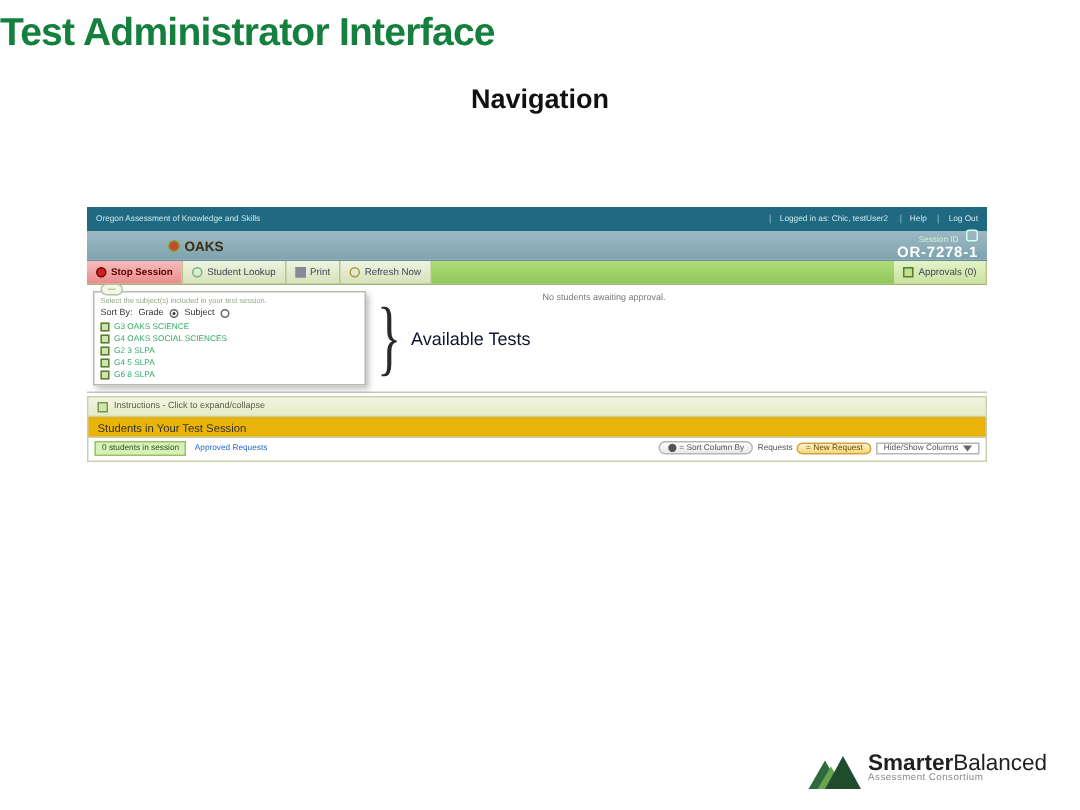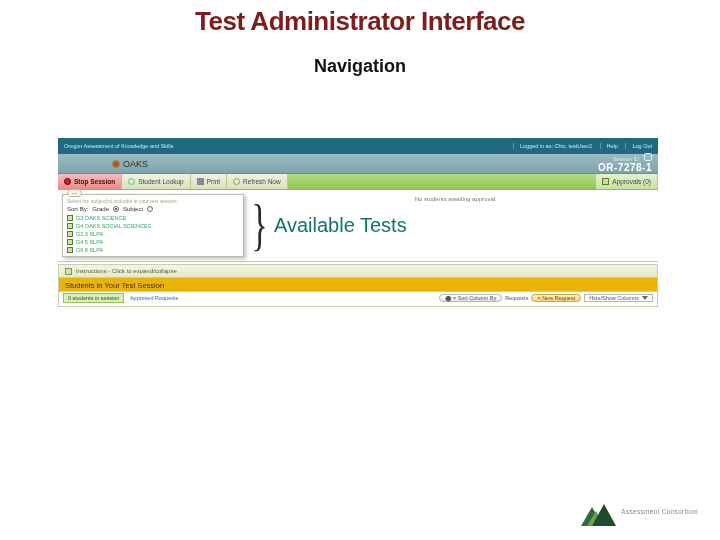--- a/index.html
+++ b/index.html
@@ -5,24 +5,24 @@
   * { box-sizing: border-box; margin: 0; padding: 0; }
   body {
     width: 720px;
     height: 540px;
     font-family: Arial, Helvetica, sans-serif;
     background: #fff;
     position: relative;
     overflow: hidden;
   }
   .slide-title {
-    text-align: center;
+    text-align: left;
     font-size: 26px;
     font-weight: 700;
-    color: #7f1d1d;
+    color: #15803d;
     margin-top: 6px;
     letter-spacing: -0.5px;
   }
   .slide-sub {
     text-align: center;
     font-size: 18px;
     font-weight: 700;
     color: #111;
     margin-top: 19px;
   }
@@ -48,21 +48,21 @@
     height: 20px;
     background: linear-gradient(#9db9c2, #7ea3af);
     display: flex;
     align-items: center;
     justify-content: space-between;
     padding: 0 6px;
     border-bottom: 1px solid #6b8d97;
   }
   .logo {
     display: flex; align-items: center; gap:3px;
-    font-weight: normal; color:#3a2a10; font-size:9px;padding-left:48px;
+    font-weight: bold; color:#3a2a10; font-size:9px;padding-left:48px;
   }
   .logo .dot { width:8px; height:8px; border-radius:50%; background:#c43; border:1px solid #7a2; }
   .sess {
     color:#fff; font-size:7px; text-align:right; line-height:1.05;
   }
   .sess .lbl { color:#d7f2d2; font-size:5.5px;}
   .sess .val { font-weight:bold; font-size:10px; letter-spacing:0.5px;}
   .refresh-mini { display:inline-block; width:8px; height:8px; border:1px solid #cfe; border-radius:2px; margin-left:3px;}
   .toolbar {
     height: 16px;
@@ -115,21 +115,21 @@
   .sort-row{ display:flex; align-items:center; gap:4px; margin-bottom:2px; color:#333; font-size:6px;}
   .radio{ width:6px; height:6px; border:1px solid #666; border-radius:50%; display:inline-block; position:relative;}
   .radio.sel::after{content:""; position:absolute; inset:1px; background:#333; border-radius:50%;}
   .test-row{ display:flex; align-items:center; gap:3px; padding:1px 0; color:#3a6; font-size:5.5px;}
   .test-row .cb{ width:6px; height:6px; border:1px solid #5a7a2f; background:#cfe6aa;}
   .brace{
     width:18px; align-self:stretch; margin:6px 2px 6px 6px;
     display:flex; align-items:center; justify-content:center;
   }
   .brace-txt{ font-size:56px; line-height:0.6; color:#2a2a2a; font-family: Georgia, serif; transform: scaleX(0.6);}
-  .callout{ font-size:20px; color:#0f766e; align-self:center; margin-left:4px;}
+  .callout{ font-size:12px; color:#0f172a; align-self:center; margin-left:4px;}
   .right-approval{
     flex:1; padding:6px 8px; font-size:6px; color:#7a7a7a;
   }
   .instr-bar{
     background: linear-gradient(#f1f5e1,#e4ecc6);
     border:1px solid #c8cfae;
     height:14px; display:flex; align-items:center; gap:4px;
     padding:0 6px; font-size:6px; color:#5a5a4a;
     margin-top:2px;
   }
@@ -281,15 +281,16 @@
 
 </div>
 
 <div class="footer-logo">
   <div class="tri-stack">
     <div class="t1"></div>
       <div class="t3"></div>
       <div class="t2"></div>
   </div>
   <div class="brand-txt">
+    <div class="l1"><span>Smarter</span><span class="light">Balanced</span></div>
     <div class="l2">Assessment Consortium</div>
   </div>
 </div>
 
 </body></html>

